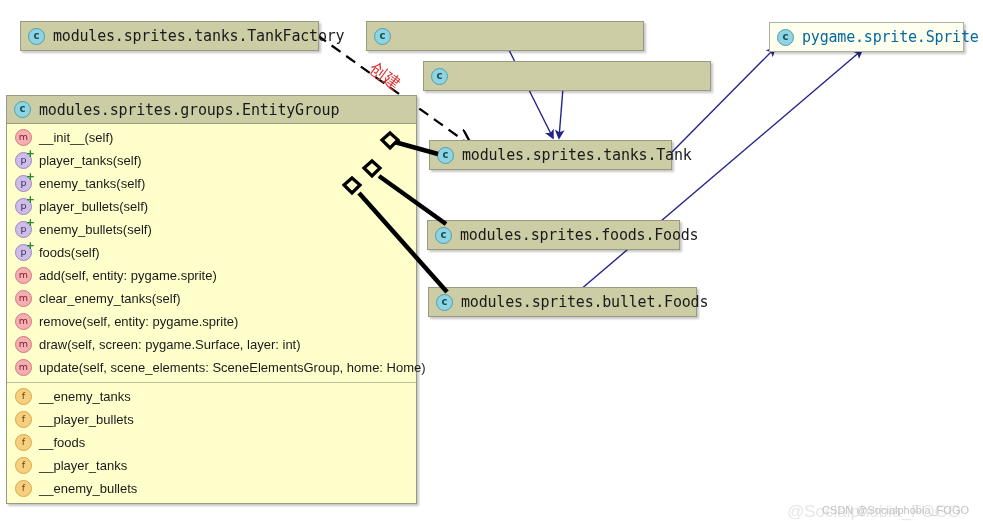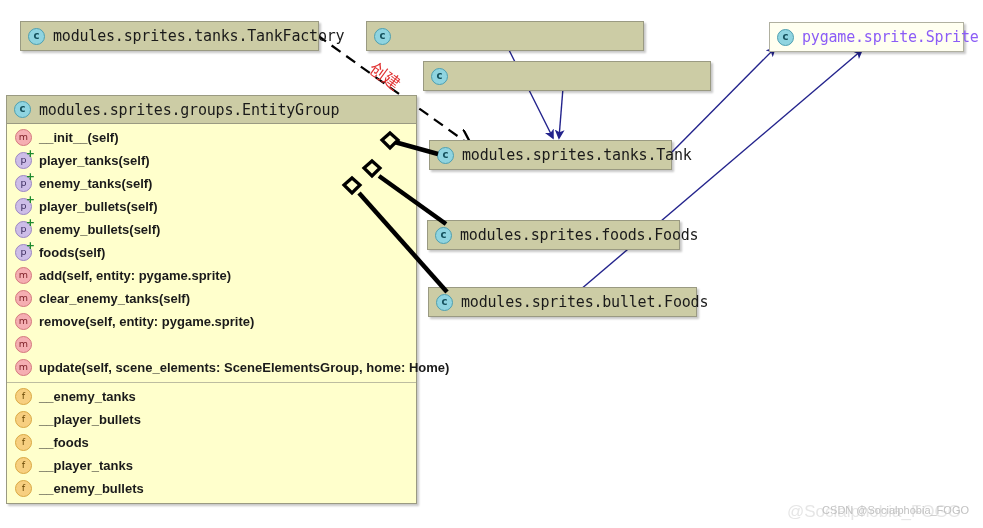--- a/index.html
+++ b/index.html
@@ -74,21 +74,21 @@
     border-bottom: none;
   }
 
   .box-title {
     font-family: "DejaVu Sans Mono", monospace;
     font-size: 15px;
     color: #1a1a1a;
     letter-spacing: -0.2px;
   }
   .uml-box.external .box-title {
-    color: #8b5cf6;
+    color: #0369a1;
   }
 
   
   .icon-class {
     width: 15px;
     height: 15px;
     border-radius: 50%;
     background: #8fd4e0;
     border: 1px solid #4e9fb0;
     color: #14505c;
@@ -113,21 +113,20 @@
     align-items: center;
     height: 23px;
     padding-left: 8px;
     white-space: nowrap;
   }
   .member-label {
     font-family: "Liberation Sans", sans-serif;
     font-size: 13px;
     color: #1a1a1a;
     margin-left: 7px;
-    font-weight: bold;
   }
 
   .m-icon {
     position: relative;
     width: 15px;
     height: 15px;
     border-radius: 50%;
     font-family: "DejaVu Sans", sans-serif;
     font-size: 9.5px;
     line-height: 14px;
@@ -311,20 +310,21 @@
         <div class="member-row">
           <span class="m-icon method">m</span>
           <span class="member-label">clear_enemy_tanks(self)</span>
         </div>
         <div class="member-row">
           <span class="m-icon method">m</span>
           <span class="member-label">remove(self, entity: pygame.sprite)</span>
         </div>
         <div class="member-row">
           <span class="m-icon method">m</span>
+          <span class="member-label">draw(self, screen: pygame.Surface, layer: int)</span>
         </div>
         <div class="member-row">
           <span class="m-icon method">m</span>
           <span class="member-label">update(self, scene_elements: SceneElementsGroup, home: Home)</span>
         </div>
       </div>
     <div class="member-section" id="entity-group-fields">
         <div class="member-row">
           <span class="m-icon field">f</span>
           <span class="member-label">__enemy_tanks</span>

